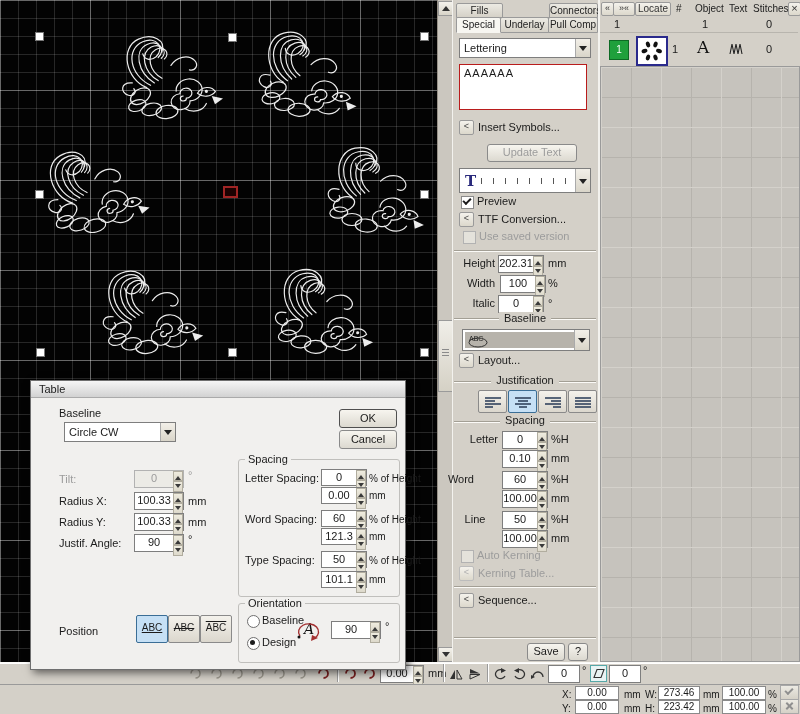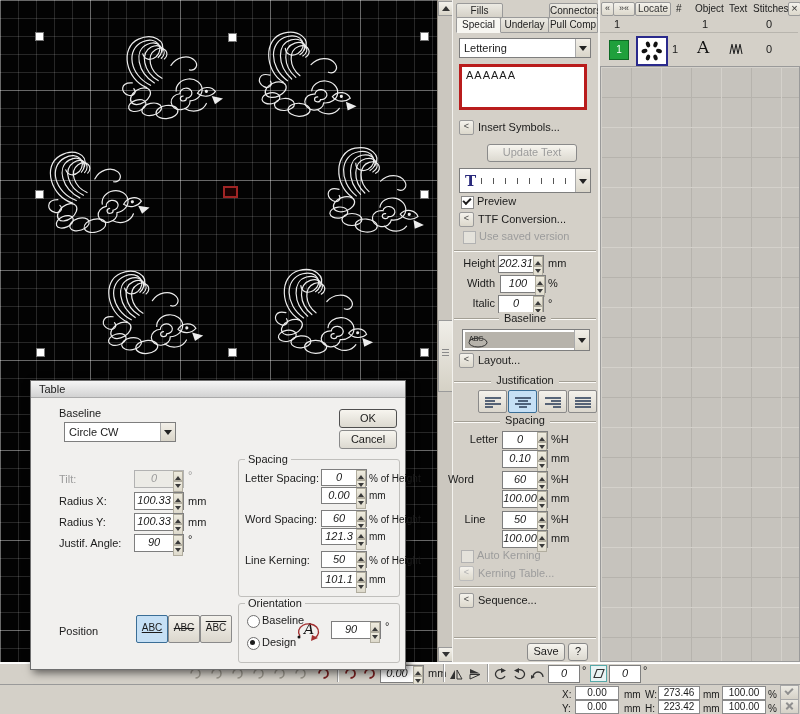--- a/index.html
+++ b/index.html
@@ -18,21 +18,21 @@
   .hdl{position:absolute;width:7px;height:7px;background:#fff;border:1px solid #777;}
   #redmark{position:absolute;left:223px;top:186px;width:11px;height:8px;border:2px solid #a02525;background:#1c0202;}
   
   .vsb{position:absolute;left:437px;top:0;width:15px;height:662px;background:#cbc7bf;border-left:1px solid #989288;}
   .sbb{position:absolute;left:438px;width:13px;height:13px;background:linear-gradient(#f4f2ec,#d8d4c8);border:1px solid #9a9a9a;display:flex;align-items:center;justify-content:center;}
   .sbt-u::after{content:"";width:0;height:0;border:4px solid transparent;border-bottom:5px solid #333;margin-top:-4px;}
   .sbt-d::after{content:"";width:0;height:0;border:4px solid transparent;border-top:5px solid #333;margin-bottom:-4px;}
   .sbthumb{position:absolute;left:438px;top:320px;width:13px;height:70px;background:linear-gradient(#f0eee8,#d5d1c5);border:1px solid #9a9a9a;}
   .grip{position:absolute;left:3px;top:31px;width:7px;height:1px;background:#8a8a8a;box-shadow:0 3px 0 #8a8a8a,0 -3px 0 #8a8a8a;}
   
-  .fld{position:absolute;display:flex;background:#fff;border:1px solid #7e7e7e;font-style:italic;}
+  .fld{position:absolute;display:flex;background:#fff;border:1px solid #7e7e7e;}
   .fld.dis{background:#ecebe6;border-color:#b2b2b2;color:#9c9c9c;}
   .fv{flex:1;text-align:center;font-size:11px;line-height:14px;overflow:hidden;}
   .sp{width:10px;display:flex;flex-direction:column;}
   .sp i{flex:1;background:linear-gradient(#efecdf,#ddd9cb);border:1px solid #b1ad9f;display:block;}
   .su::after{content:"";display:block;margin:1px auto 0;width:0;height:0;border:3px solid transparent;border-bottom:4px solid #3a3a3a;}
   .sd::after{content:"";display:block;margin:2px auto 0;width:0;height:0;border:3px solid transparent;border-top:4px solid #3a3a3a;}
   .btn{position:absolute;background:linear-gradient(#f7f5ef,#dcd9d0);border:1px solid #8a8a8a;border-radius:3px;text-align:center;font-size:11px;line-height:15px;}
   .chev{position:absolute;width:13px;height:13px;background:linear-gradient(#f4f2ec,#dcd8cc);border:1px solid #9a9a9a;border-radius:2px;font-size:9px;line-height:11px;text-align:center;color:#444;}
   .chev.dis{color:#b0b0b0;border-color:#bcbcbc;}
   .chk{position:absolute;width:11px;height:11px;background:#fff;border:1px solid #8a8a8a;}
@@ -155,21 +155,21 @@
   <div class="tab" style="left:549px;top:3px;width:47px;height:13px">Connectors</div>
   <div class="tab on" style="left:456px;top:17px;width:43px;height:14px">Special</div>
   <div class="tab" style="left:500px;top:17px;width:47px;height:14px">Underlay</div>
   <div class="tab" style="left:548px;top:17px;width:48px;height:14px">Pull Comp</div>
 
   <div class="combo" style="left:459px;top:38px;width:130px;height:18px">
     <span class="cv">Lettering</span>
     <span class="darr"></span>
   </div>
 
-  <div class="a" style="left:459px;top:64px;width:128px;height:46px;background:#fff;border:3px solid #b91c1c;padding:2px 4px;box-sizing:border-box;letter-spacing:1px">AAAAAA</div>
+  <div class="a" style="left:459px;top:64px;width:128px;height:46px;background:#fff;border:1px solid #b91c1c;padding:2px 4px;box-sizing:border-box;letter-spacing:1px">AAAAAA</div>
 
   <div class="chev" style="left:459px;top:120px">&lt;</div>
   <div class="lbl" style="left:478px;top:121px">Insert Symbols...</div>
 
   <div class="btn" style="left:487px;top:144px;width:88px;height:16px;color:#9c9c9c">Update Text</div>
 
   <div class="combo" style="left:459px;top:168px;width:130px;height:23px">
     <span style="font-family:'DejaVu Serif',serif;color:#2a2a7c;font-size:15px;font-weight:bold;padding-left:5px">T</span>
     <span style="flex:1;height:6px;margin:0 5px;background-image:repeating-linear-gradient(to right,#555 0 1px,transparent 1px 12px)"></span>
     <span class="darr"></span>
@@ -478,21 +478,21 @@
     <div class="lbl" style="left:338px;top:132px;font-size:10px">% of Height</div>
     <div class="fld dfld" style="left:290px;top:147px;width:44px;height:15px">
       <span class="fv">121.3</span>
       <span class="sp">
           <i class="su"></i>
           <i class="sd"></i>
         </span>
     </div>
     <div class="lbl" style="left:338px;top:149px;font-size:10px">mm</div>
 
-    <div class="lbl" style="left:214px;top:173px">Line Kerning:</div>
+    <div class="lbl" style="left:214px;top:173px">Type Spacing:</div>
     <div class="fld dfld" style="left:290px;top:170px;width:44px;height:15px">
       <span class="fv">50</span>
       <span class="sp">
           <i class="su"></i>
           <i class="sd"></i>
         </span>
     </div>
     <div class="lbl" style="left:338px;top:173px;font-size:10px">% of Height</div>
     <div class="fld dfld" style="left:290px;top:190px;width:44px;height:15px">
       <span class="fv">101.1</span>

